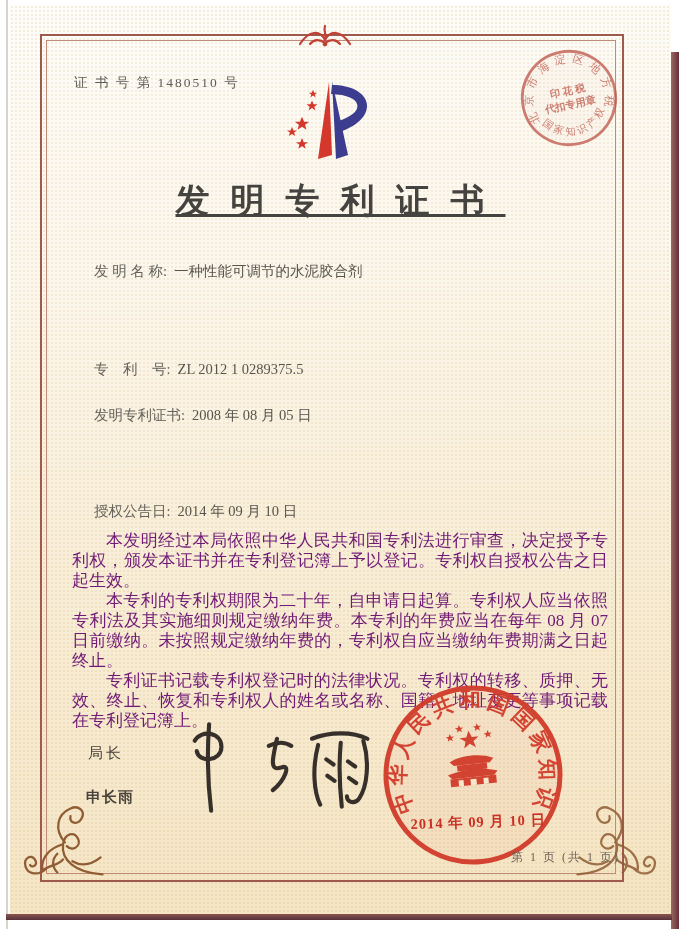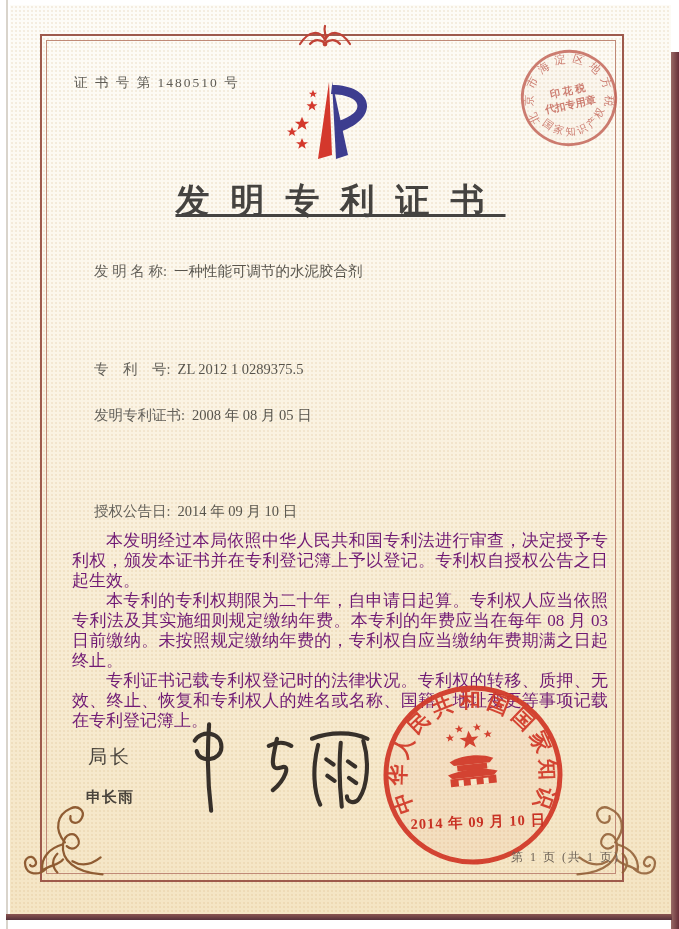--- a/index.html
+++ b/index.html
@@ -23,21 +23,21 @@
   .certno{left:74px;top:74px;font-size:13.5px;letter-spacing:2px;color:#5f5c55;}
   .title{left:40px;top:178px;width:580px;text-align:center;font-size:34px;font-weight:bold;
          letter-spacing:21px;text-indent:21px;color:#454340;text-decoration:underline;}
   .field{left:75px;width:500px;font-size:14.5px;color:#5d5a52;white-space:nowrap;}
   .field .lab{color:#64615a;margin-left:19px;}
   .field .val{margin-left:7px;color:#57544c;}
   .f0{top:262px;} .f1{top:315px;} .f2{top:360px;} .f3{top:406px;} .f4{top:452px;} .f5{top:502px;}
   .paras{left:72px;top:531px;width:536px;font-size:17px;line-height:20px;
          text-align:justify;color:#701a75;}
   .paras p{margin:0;text-indent:2em;}
-  .sig-title{left:88px;top:744px;font-size:19px;color:#4a443c;letter-spacing:3px;}
+  .sig-title{left:88px;top:744px;font-size:15px;color:#4a443c;letter-spacing:3px;}
   .sig-name{left:86px;top:788px;font-size:15px;color:#4a443c;letter-spacing:1px;font-weight:bold;}
   .footer{left:40px;top:849px;width:580px;text-align:right;font-size:12px;
           letter-spacing:2px;color:#6d6257;}
   
   .seal{left:378px;top:680px;width:190px;height:190px;transform:rotate(-6deg);opacity:.95;}
   .stamp{left:513px;top:42px;width:112px;height:112px;transform:rotate(-12deg);opacity:.78;}
   .logo{left:282px;top:79px;width:118px;height:92px;}
   .signature{left:168px;top:712px;width:220px;height:108px;}
   .flourish-bl{left:16px;top:786px;width:94px;height:94px;}
   .flourish-br{left:570px;top:786px;width:94px;height:94px;transform:scaleX(-1);opacity:.85;}
@@ -119,21 +119,21 @@
   </div>
   <div class="abs field f3">
     <span class="lab">发明专利证书:</span><span class="val">2008 年 08 月 05 日</span>
   </div>
   <div class="abs field f5">
     <span class="lab">授权公告日:</span><span class="val">2014 年 09 月 10 日</span>
   </div>
 
   <div class="abs paras">
     <p>本发明经过本局依照中华人民共和国专利法进行审查，决定授予专利权，颁发本证书并在专利登记簿上予以登记。专利权自授权公告之日起生效。</p>
-    <p>本专利的专利权期限为二十年，自申请日起算。专利权人应当依照专利法及其实施细则规定缴纳年费。本专利的年费应当在每年 08 月 03 日前缴纳。未按照规定缴纳年费的，专利权自应当缴纳年费期满之日起终止。</p>
+    <p>本专利的专利权期限为二十年，自申请日起算。专利权人应当依照专利法及其实施细则规定缴纳年费。本专利的年费应当在每年 08 月 07 日前缴纳。未按照规定缴纳年费的，专利权自应当缴纳年费期满之日起终止。</p>
     <p>专利证书记载专利权登记时的法律状况。专利权的转移、质押、无效、终止、恢复和专利权人的姓名或名称、国籍、地址变更等事项记载在专利登记簿上。</p>
   </div>
 
   <div class="abs sig-title">局长</div>
   <div class="abs sig-name">申长雨</div>
 
   <svg class="abs signature" viewBox="0 0 210 105">
     <g stroke="#37302a" stroke-width="4" fill="none" stroke-linecap="round">
       <path d="M38,12 C36,40 37,72 40,96"></path>
       <path d="M24,28 C30,17 50,19 50,34 C50,48 28,50 26,38"></path>

